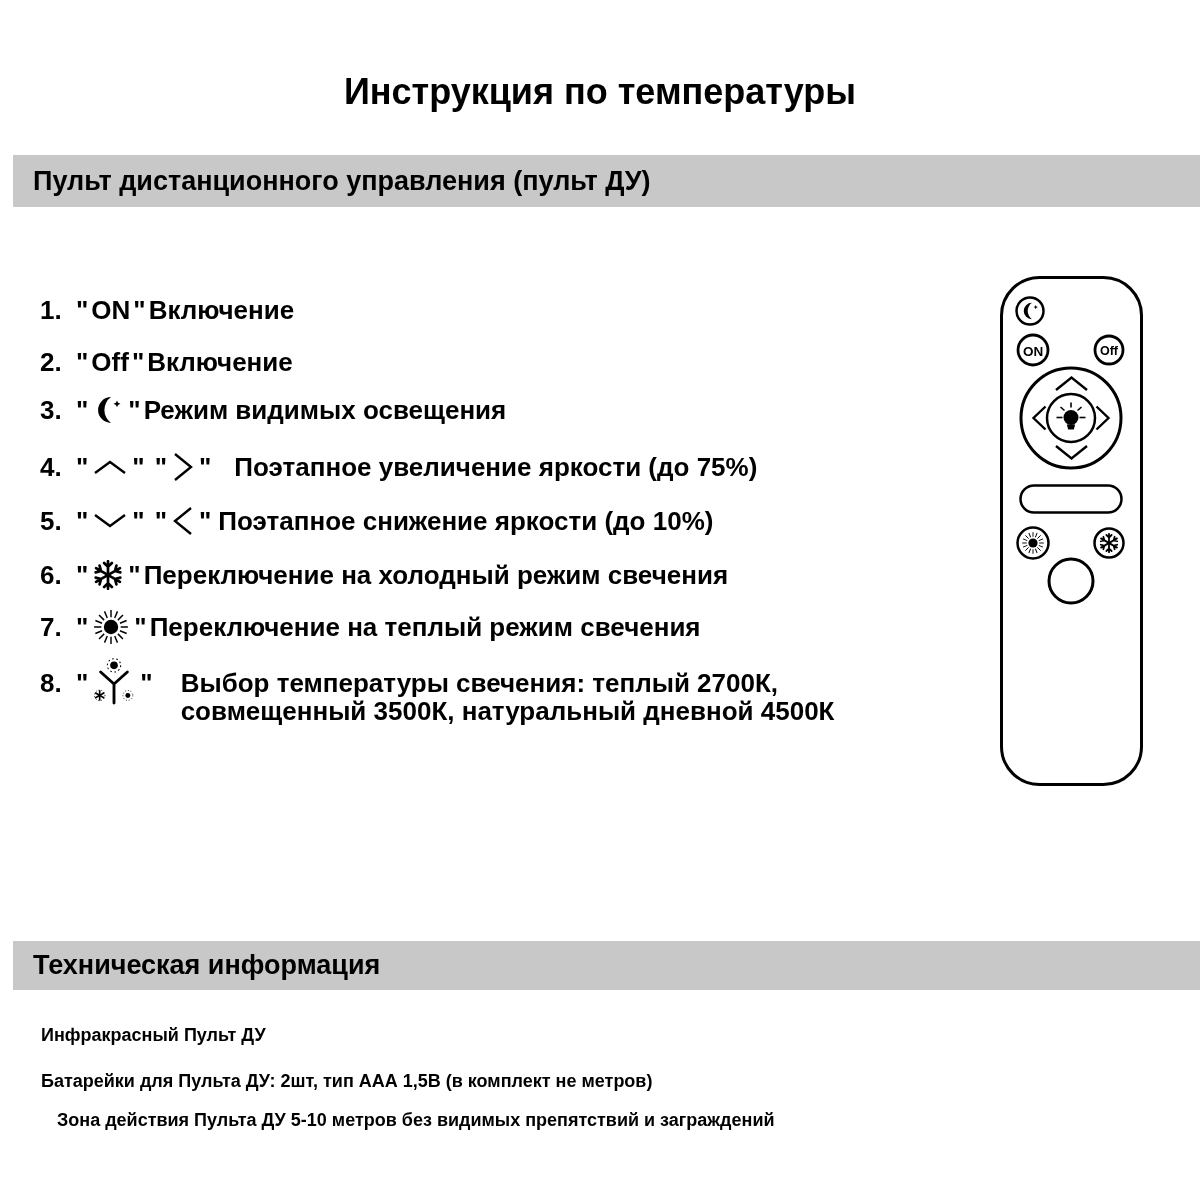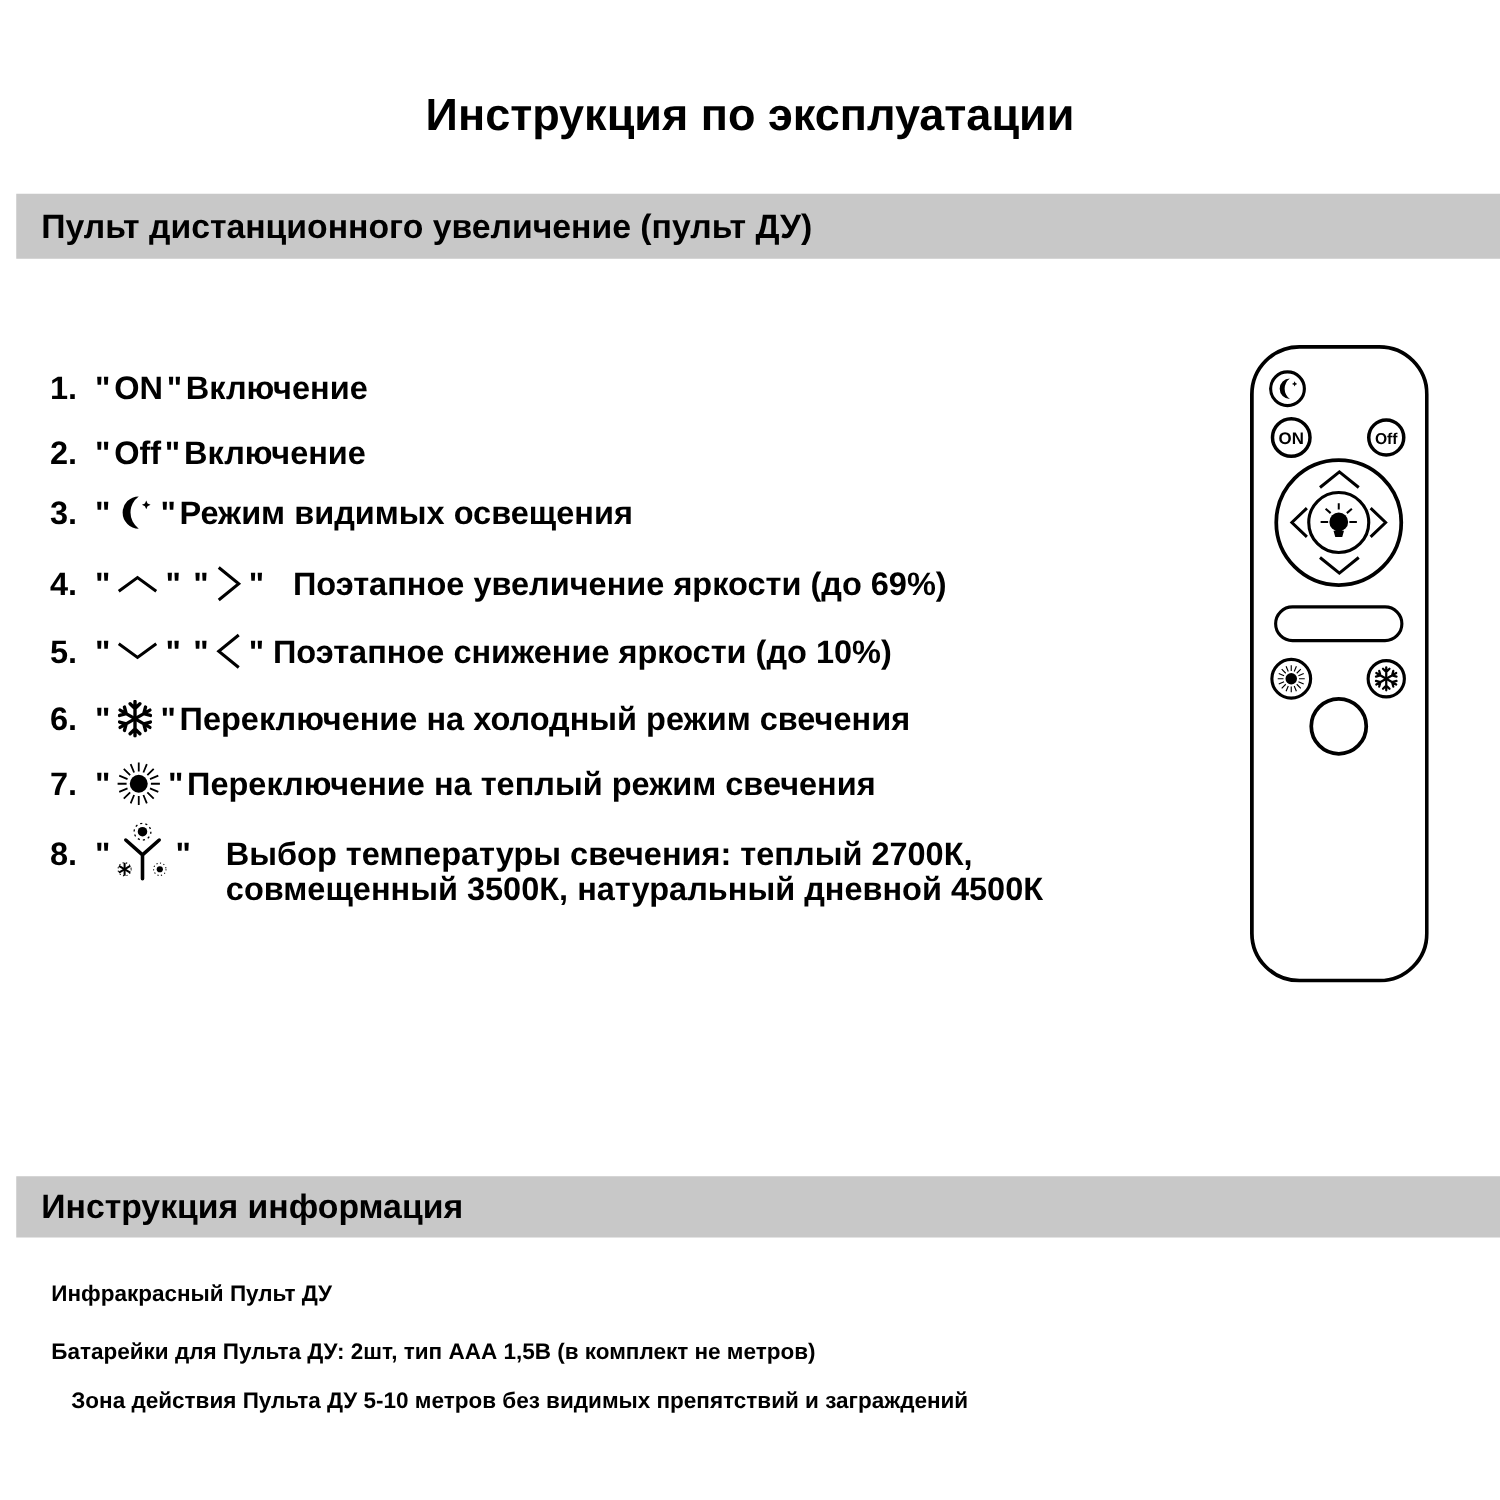--- a/index.html
+++ b/index.html
@@ -47,24 +47,24 @@
       <g stroke="#000" stroke-width="4" fill="none">
         <path d="M0 -47 V-27 M0 27 V47 M-47 0 H-27 M27 0 H47"></path>
         <path d="M0 -47 V-27 M0 27 V47 M-47 0 H-27 M27 0 H47" transform="rotate(22.5)"></path>
         <path d="M0 -47 V-27 M0 27 V47 M-47 0 H-27 M27 0 H47" transform="rotate(45)"></path>
         <path d="M0 -47 V-27 M0 27 V47 M-47 0 H-27 M27 0 H47" transform="rotate(67.5)"></path>
       </g>
     </g>
   </defs>
 </svg>
 
-<div class="page-title">Инструкция по эксплуатации</div>
+<div class="page-title">Инструкция по температуры</div>
 
 <div class="section-bar bar-remote">
-  <span>Пульт дистанционного увеличение (пульт ДУ)</span>
+  <span>Пульт дистанционного управления (пульт ДУ)</span>
 </div>
 
 <div class="li" style="top:293px">
   <span class="num">1.</span>
   <span class="q">"</span>
   <span>ON</span>
   <span class="q">"</span>
   <span class="lbl">Включение</span>
 </div>
 
@@ -97,21 +97,21 @@
       </svg>
   </span>
   <span class="q">"</span>
   <span class="q grp2">"</span>
   <span class="icwrap">
     <svg width="22" height="30" viewBox="0 0 22 30">
         <polyline points="3,2 19,15 3,28" fill="none" stroke="#000" stroke-width="2.4"></polyline>
       </svg>
   </span>
   <span class="q">"</span>
-  <span class="lbl" style="margin-left:20px">Поэтапное увеличение яркости (до 69%)</span>
+  <span class="lbl" style="margin-left:20px">Поэтапное увеличение яркости (до 75%)</span>
 </div>
 
 <div class="li" style="top:504px">
   <span class="num">5.</span>
   <span class="q">"</span>
   <span class="icwrap">
     <svg width="34" height="16" viewBox="0 0 34 16">
         <polyline points="2,2 17,13 32,2" fill="none" stroke="#000" stroke-width="2.4"></polyline>
       </svg>
   </span>
@@ -234,18 +234,18 @@
     <circle cx="109" cy="267" r="14.5" fill="none" stroke="#000" stroke-width="2.5"></circle>
     <g>
         <use href="#ic-snow" transform="translate(109,267) scale(0.2)"></use>
       </g>
   </g>
 
   <circle cx="71" cy="305" r="22" fill="none" stroke="#000" stroke-width="3"></circle>
 </svg>
 
 <div class="section-bar bar-tech">
-  <span>Инструкция информация</span>
+  <span>Техническая информация</span>
 </div>
 
 <div class="info-line il-0">Инфракрасный Пульт ДУ</div>
 <div class="info-line il-1">Батарейки для Пульта ДУ: 2шт, тип ААА 1,5В (в комплект не метров)</div>
 <div class="info-line il-2">Зона действия Пульта ДУ 5-10 метров без видимых препятствий и заграждений</div>
 
 </body></html>

